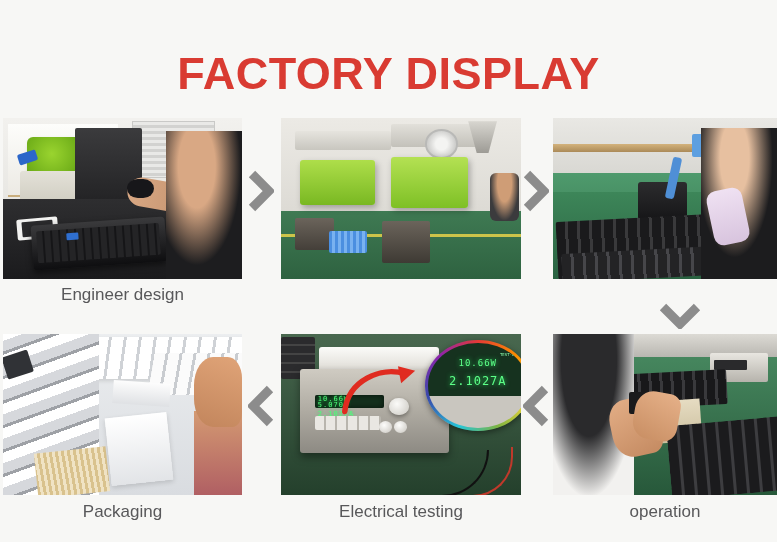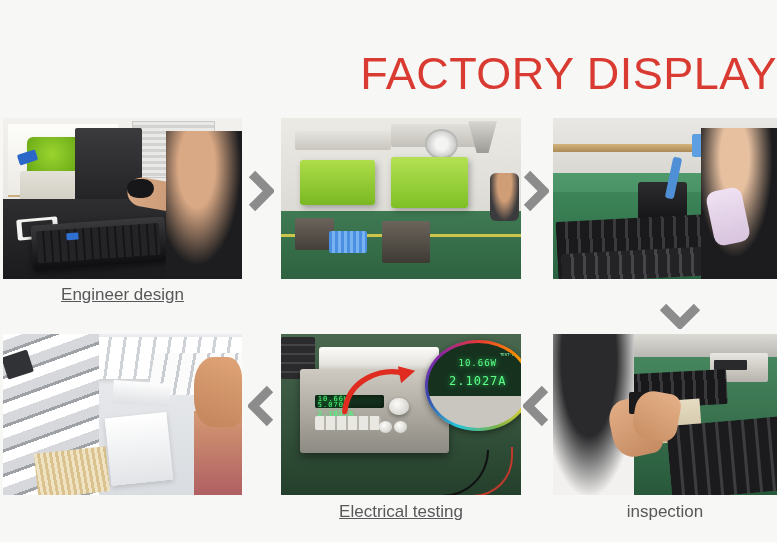--- a/index.html
+++ b/index.html
@@ -6,47 +6,47 @@
   body{
     width:777px;height:542px;
     background:#f7f7f5;
     font-family:"Liberation Sans","DejaVu Sans",sans-serif;
     overflow:hidden;position:relative;
   }
   .page{position:relative;width:777px;height:542px;background:#f7f7f5;}
 
   
   .title{
-    position:absolute;left:0;top:48px;width:777px;text-align:right;
-    font-size:45px;font-weight:normal;letter-spacing:.5px;
+    position:absolute;left:0;top:48px;width:777px;text-align:center;
+    font-size:45px;font-weight:bold;letter-spacing:.5px;
     color:#d93b32;line-height:52px;
   }
 
   
   .panel{position:absolute;overflow:hidden;background:#ddd;}
   .p1{left:3px;  top:118px;width:239px;height:161px;}
   .p2{left:281px;top:118px;width:240px;height:161px;}
   .p3{left:553px;top:118px;width:224px;height:161px;}
   .p4{left:3px;  top:334px;width:239px;height:161px;}
   .p5{left:281px;top:334px;width:240px;height:161px;}
   .p6{left:553px;top:334px;width:224px;height:161px;}
 
   .photo{position:absolute;inset:0;}
 
   
   .caption{
     position:absolute;text-align:center;
     font-size:17px;color:#58585a;font-weight:400;
     white-space:nowrap;
   }
-  .c1{left:3px;  top:285px;width:239px;text-decoration:underline;}
+  .c1{left:3px;  top:285px;width:239px;}
   .c2{left:281px;top:285px;width:240px;}
   .c3{left:553px;top:285px;width:224px;}
   .c4{left:3px;  top:502px;width:239px;}
-  .c5{left:281px;top:502px;width:240px;text-decoration:underline;}
+  .c5{left:281px;top:502px;width:240px;}
   .c6{left:553px;top:502px;width:224px;}
 
   
   .chev{position:absolute;}
   .a1{left:248px;top:170px;}
   .a2{left:523px;top:170px;}
   .a3{left:659px;top:303px;}
   .a4{left:248px;top:385px;}
   .a5{left:523px;top:385px;}
 
@@ -306,20 +306,21 @@
       <div class="pk-boxes"></div>
       <div class="pk-boxes2"></div>
       <div class="pk-bags"></div>
       <div class="pk-sticks"></div>
       <div class="pk-stack2"></div>
       <div class="pk-stack1"></div>
       <div class="pk-arm"></div>
       <div class="pk-hand"></div>
     </div>
   </div>
+  <div class="caption c4">Packaging</div>
 
   <div class="panel p5">
     <div class="photo">
       <div class="et-bg"></div>
       <div class="et-sockets"></div>
       <div class="et-topwhite"></div>
       <div class="et-psu">
         <div class="et-lcd">
           <div class="et-lcd-txt">10.66W</div>
           <div class="et-lcd-txt" style="top:52%">5.070V 2.1027A</div>
@@ -355,21 +356,21 @@
       <div class="in-meter"></div>
       <div class="in-board"></div>
       <div class="in-paper"></div>
       <div class="in-board2"></div>
       <div class="in-woman"></div>
       <div class="in-hand1"></div>
       <div class="in-item"></div>
       <div class="in-hand2"></div>
     </div>
   </div>
-  <div class="caption c6">inspection</div>
+  <div class="caption c6">operation</div>
 
   <svg class="chev a1" width="26" height="42" viewBox="0 0 26 42">
     <path d="M4 4 L21 21 L4 38" stroke="#8c8c8c" stroke-width="9" fill="none" stroke-linejoin="miter" stroke-linecap="butt"></path>
   </svg>
   <svg class="chev a2" width="26" height="42" viewBox="0 0 26 42">
     <path d="M4 4 L21 21 L4 38" stroke="#8c8c8c" stroke-width="9" fill="none" stroke-linejoin="miter" stroke-linecap="butt"></path>
   </svg>
   <svg class="chev a3" width="42" height="26" viewBox="0 0 42 26">
     <path d="M4 4 L21 21 L38 4" stroke="#8c8c8c" stroke-width="9" fill="none" stroke-linejoin="miter" stroke-linecap="butt"></path>
   </svg>

